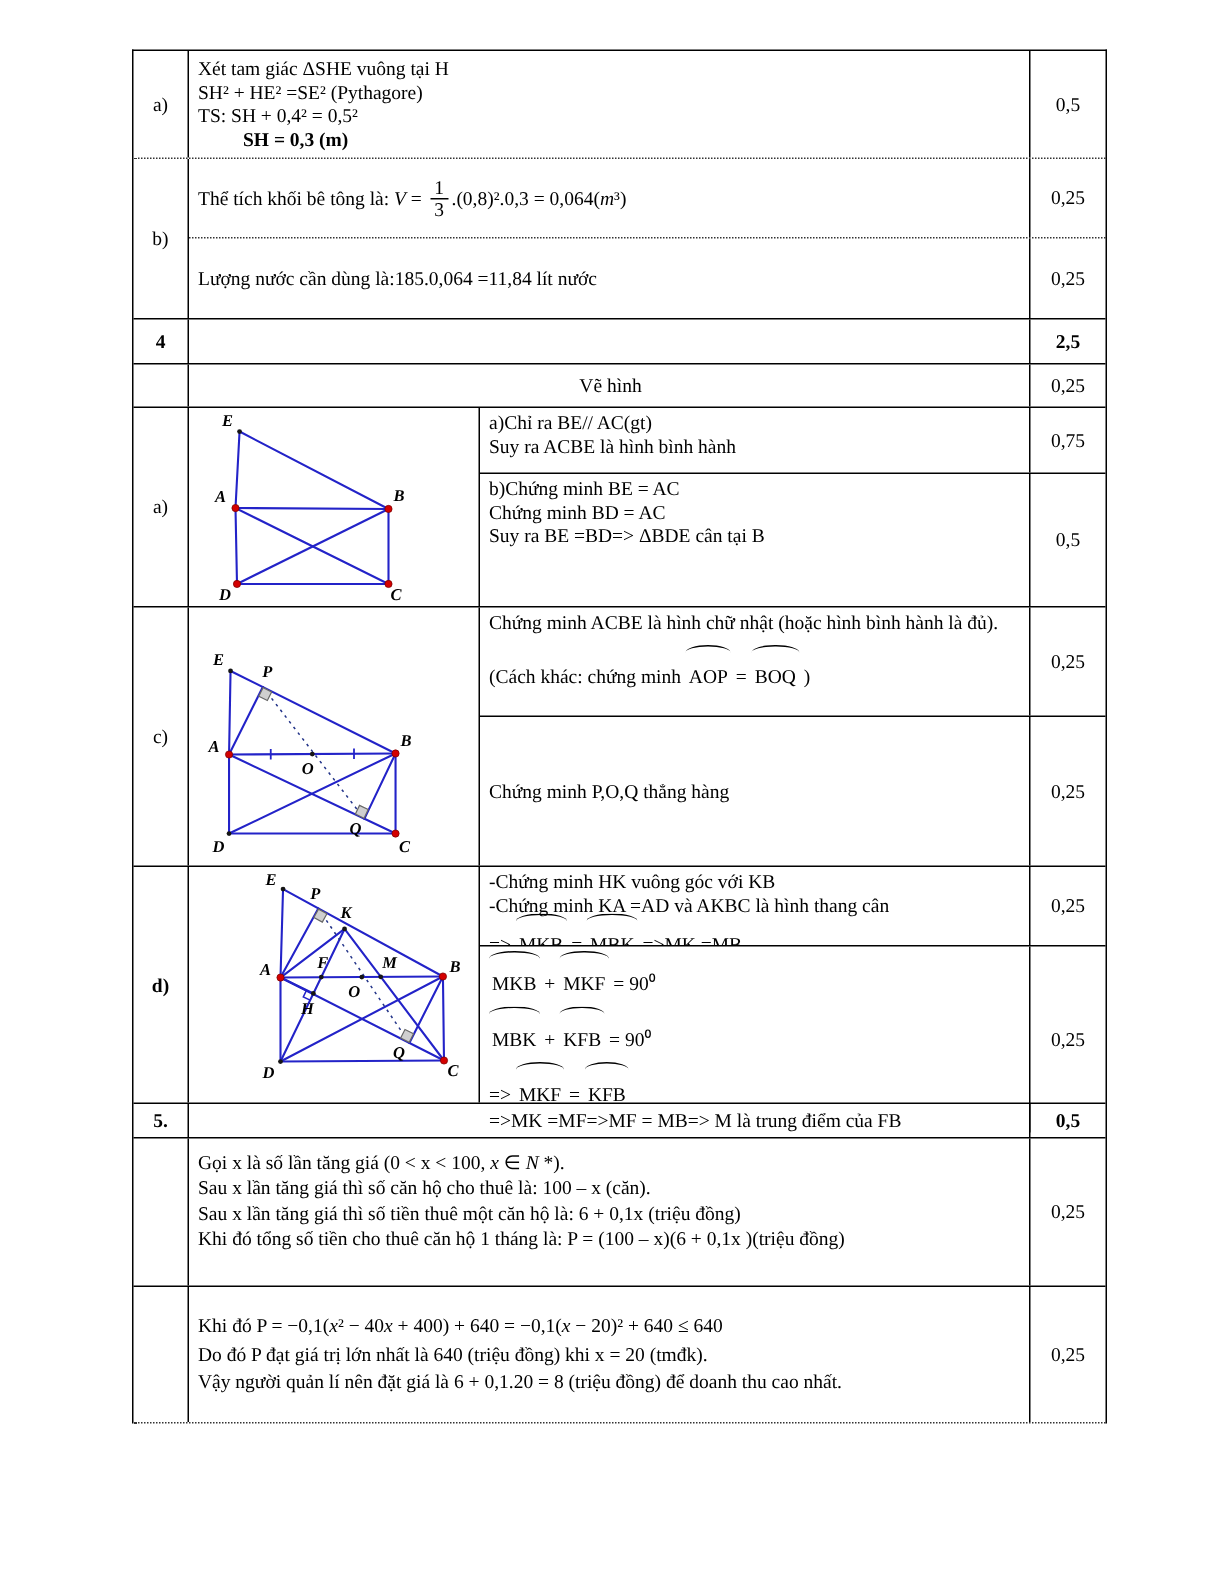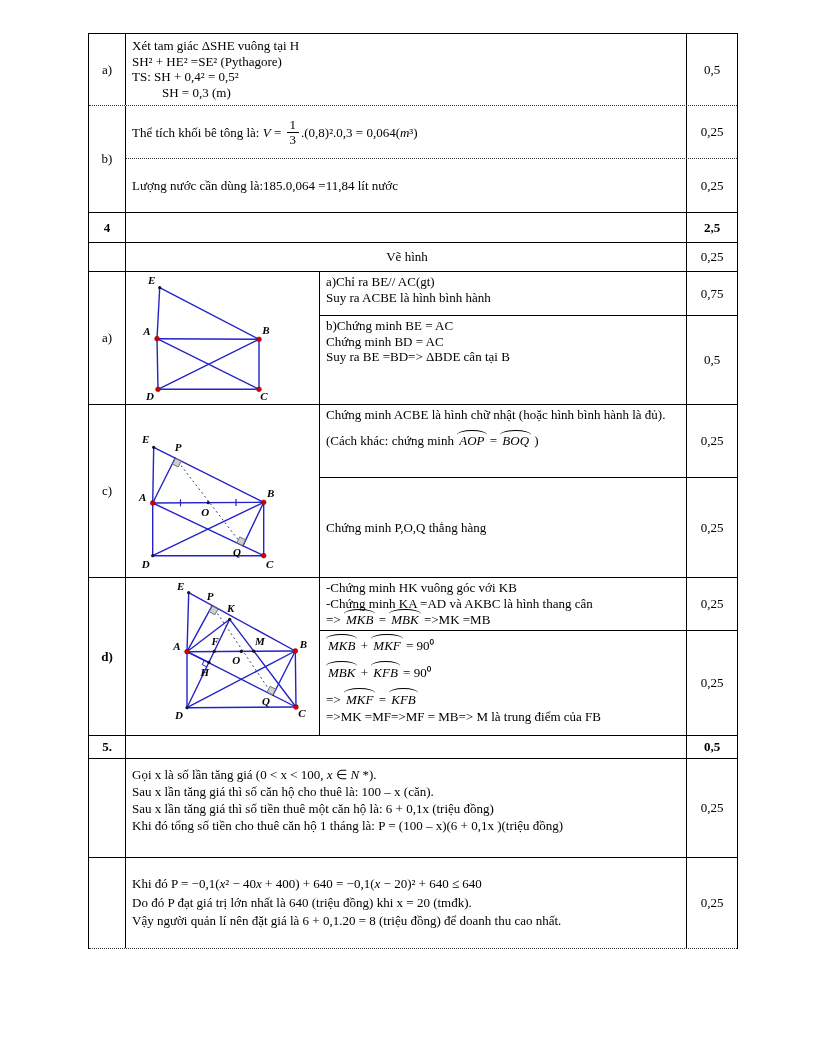--- a/index.html
+++ b/index.html
@@ -21,26 +21,26 @@
   .sub1s{border-bottom:1px solid #000;}
   .sub1d{border-bottom:1px dotted #333;}
   .sublast{flex:1;}
   .figcell{width:194px;border-right:1px solid #000;flex:none;position:relative;}
   .figcell svg{display:block;}
   .ttext{width:367px;border-right:1px solid #000;padding:2px 4px 0 6px;flex:none;overflow:hidden;}
   .vcenter{display:flex;flex-direction:column;justify-content:center;padding-top:0;}
   .tl{line-height:15.5px;}
   .lh17 .tl{line-height:17px;}
   .lh18 .tl{line-height:18.5px;}
-  .ind{padding-left:30px;}
+  .ind{padding-left:30px;font-weight:bold;}
   .gap{margin-top:9px;}
   .b{font-weight:bold;}
   .i{font-style:italic;}
   .center{justify-content:center;text-align:center;}
-  .h{font-style:italic;position:relative;display:inline-block;padding:1px 2px 0;}
+  .h{position:relative;display:inline-block;padding:11px 2px 0;}
   .h::before{content:"";position:absolute;left:0;right:0;top:-2px;height:5px;
              border-top:1.3px solid #000;
              border-top-left-radius:50% 5px;border-top-right-radius:50% 5px;}
   .frac{display:inline-block;vertical-align:-7px;text-align:center;line-height:1.05;margin:0 2px;}
   .frac .num{display:block;padding:0 3px;border-bottom:1px solid #000;}
   .frac .den{display:block;}
   
   .ln{stroke:#2323c8;stroke-width:1.4;stroke-linecap:round;fill:none;}
   .ld{stroke:#223388;stroke-width:1;stroke-dasharray:1.8 3;fill:none;}
   .tk{stroke:#2323c8;stroke-width:1.2;}

